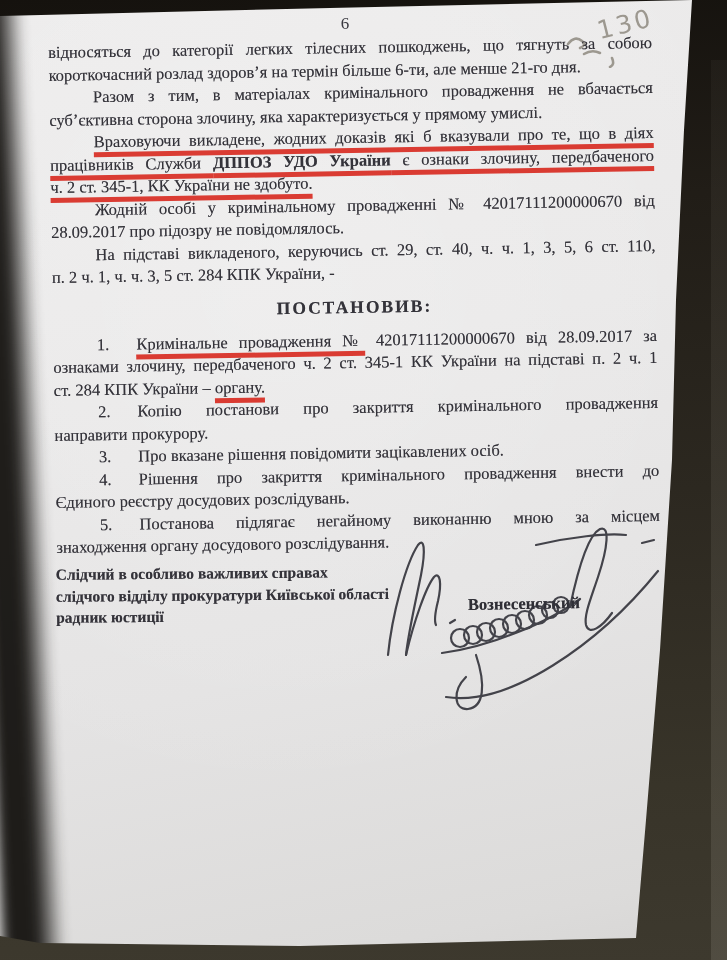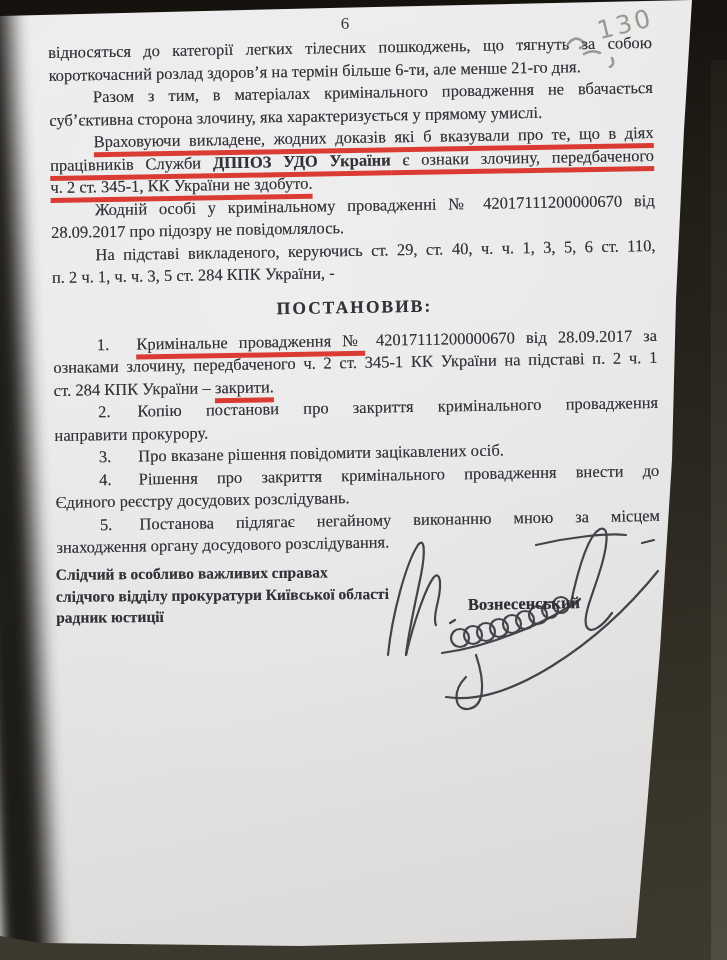--- a/index.html
+++ b/index.html
@@ -117,21 +117,21 @@
             <div class="doc-line"><span class="red-u">ч. 2 ст. 345-1, КК України не здобуто.</span></div>
             <div class="doc-line stretch indent"><span>Жодній особі у кримінальному провадженні № 42017111200000670 від</span></div>
             <div class="doc-line"><span>28.09.2017 про підозру не повідомлялось.</span></div>
             <div class="doc-line stretch indent"><span>На підставі викладеного, керуючись ст. 29, ст. 40, ч. ч. 1, 3, 5, 6 ст. 110,</span></div>
             <div class="doc-line"><span>п. 2 ч. 1, ч. ч. 3, 5 ст. 284 КПК України, -</span></div>
           </div>
         <div class="doc-heading">ПОСТАНОВИВ:</div>
         <div>
             <div class="doc-line stretch indent"><span class="num">1.</span><span class="red-u">Кримінальне провадження №</span><span> 42017111200000670 від 28.09.2017 за</span></div>
             <div class="doc-line stretch"><span>ознаками злочину, передбаченого ч. 2 ст. 345-1 КК України на підставі п. 2 ч. 1</span></div>
-            <div class="doc-line"><span>ст. 284 КПК України – </span><span class="red-u">закрити.</span></div>
+            <div class="doc-line"><span>ст. 284 КПК України – </span><span class="red-u">органу.</span></div>
             <div class="doc-line stretch indent"><span class="num">2.</span><span>Копію постанови про закриття кримінального провадження</span></div>
             <div class="doc-line"><span>направити прокурору.</span></div>
             <div class="doc-line indent"><span class="num">3.</span><span>Про вказане рішення повідомити зацікавлених осіб.</span></div>
             <div class="doc-line stretch indent"><span class="num">4.</span><span>Рішення про закриття кримінального провадження внести до</span></div>
             <div class="doc-line"><span>Єдиного реєстру досудових розслідувань.</span></div>
             <div class="doc-line stretch indent"><span class="num">5.</span><span>Постанова підлягає негайному виконанню мною за місцем</span></div>
             <div class="doc-line"><span>знаходження органу досудового розслідування.</span></div>
           </div>
       </div>
 

